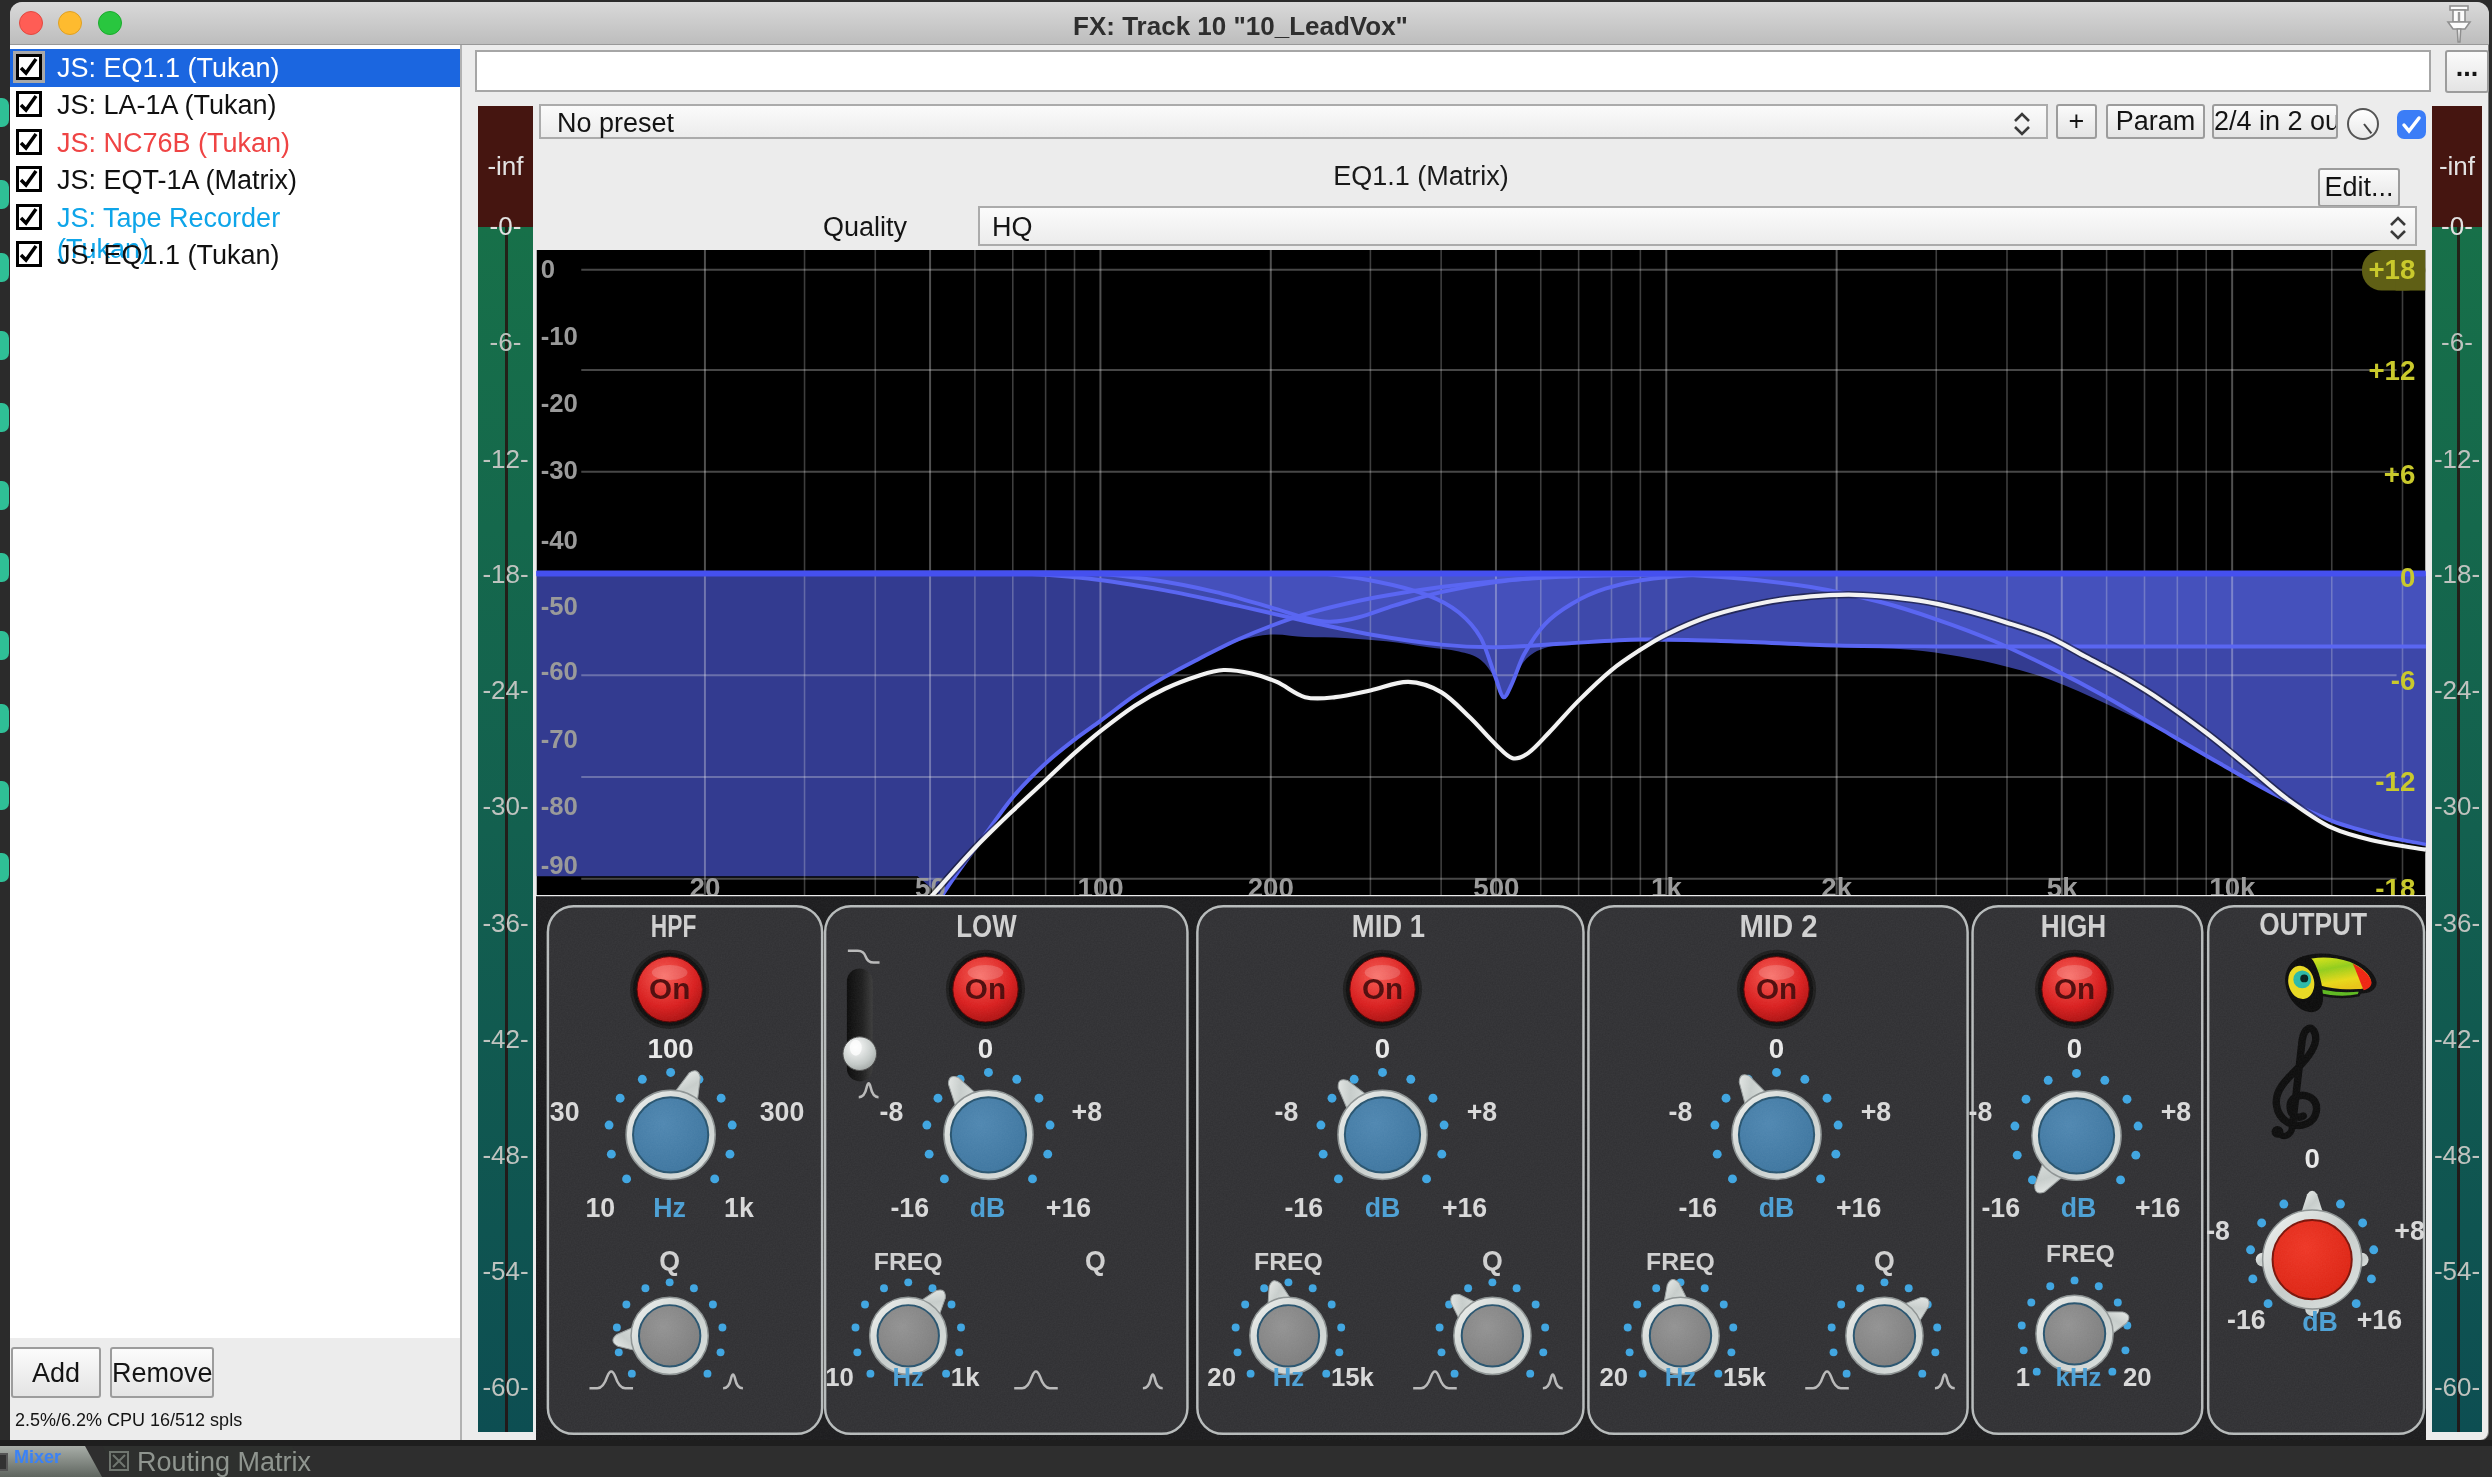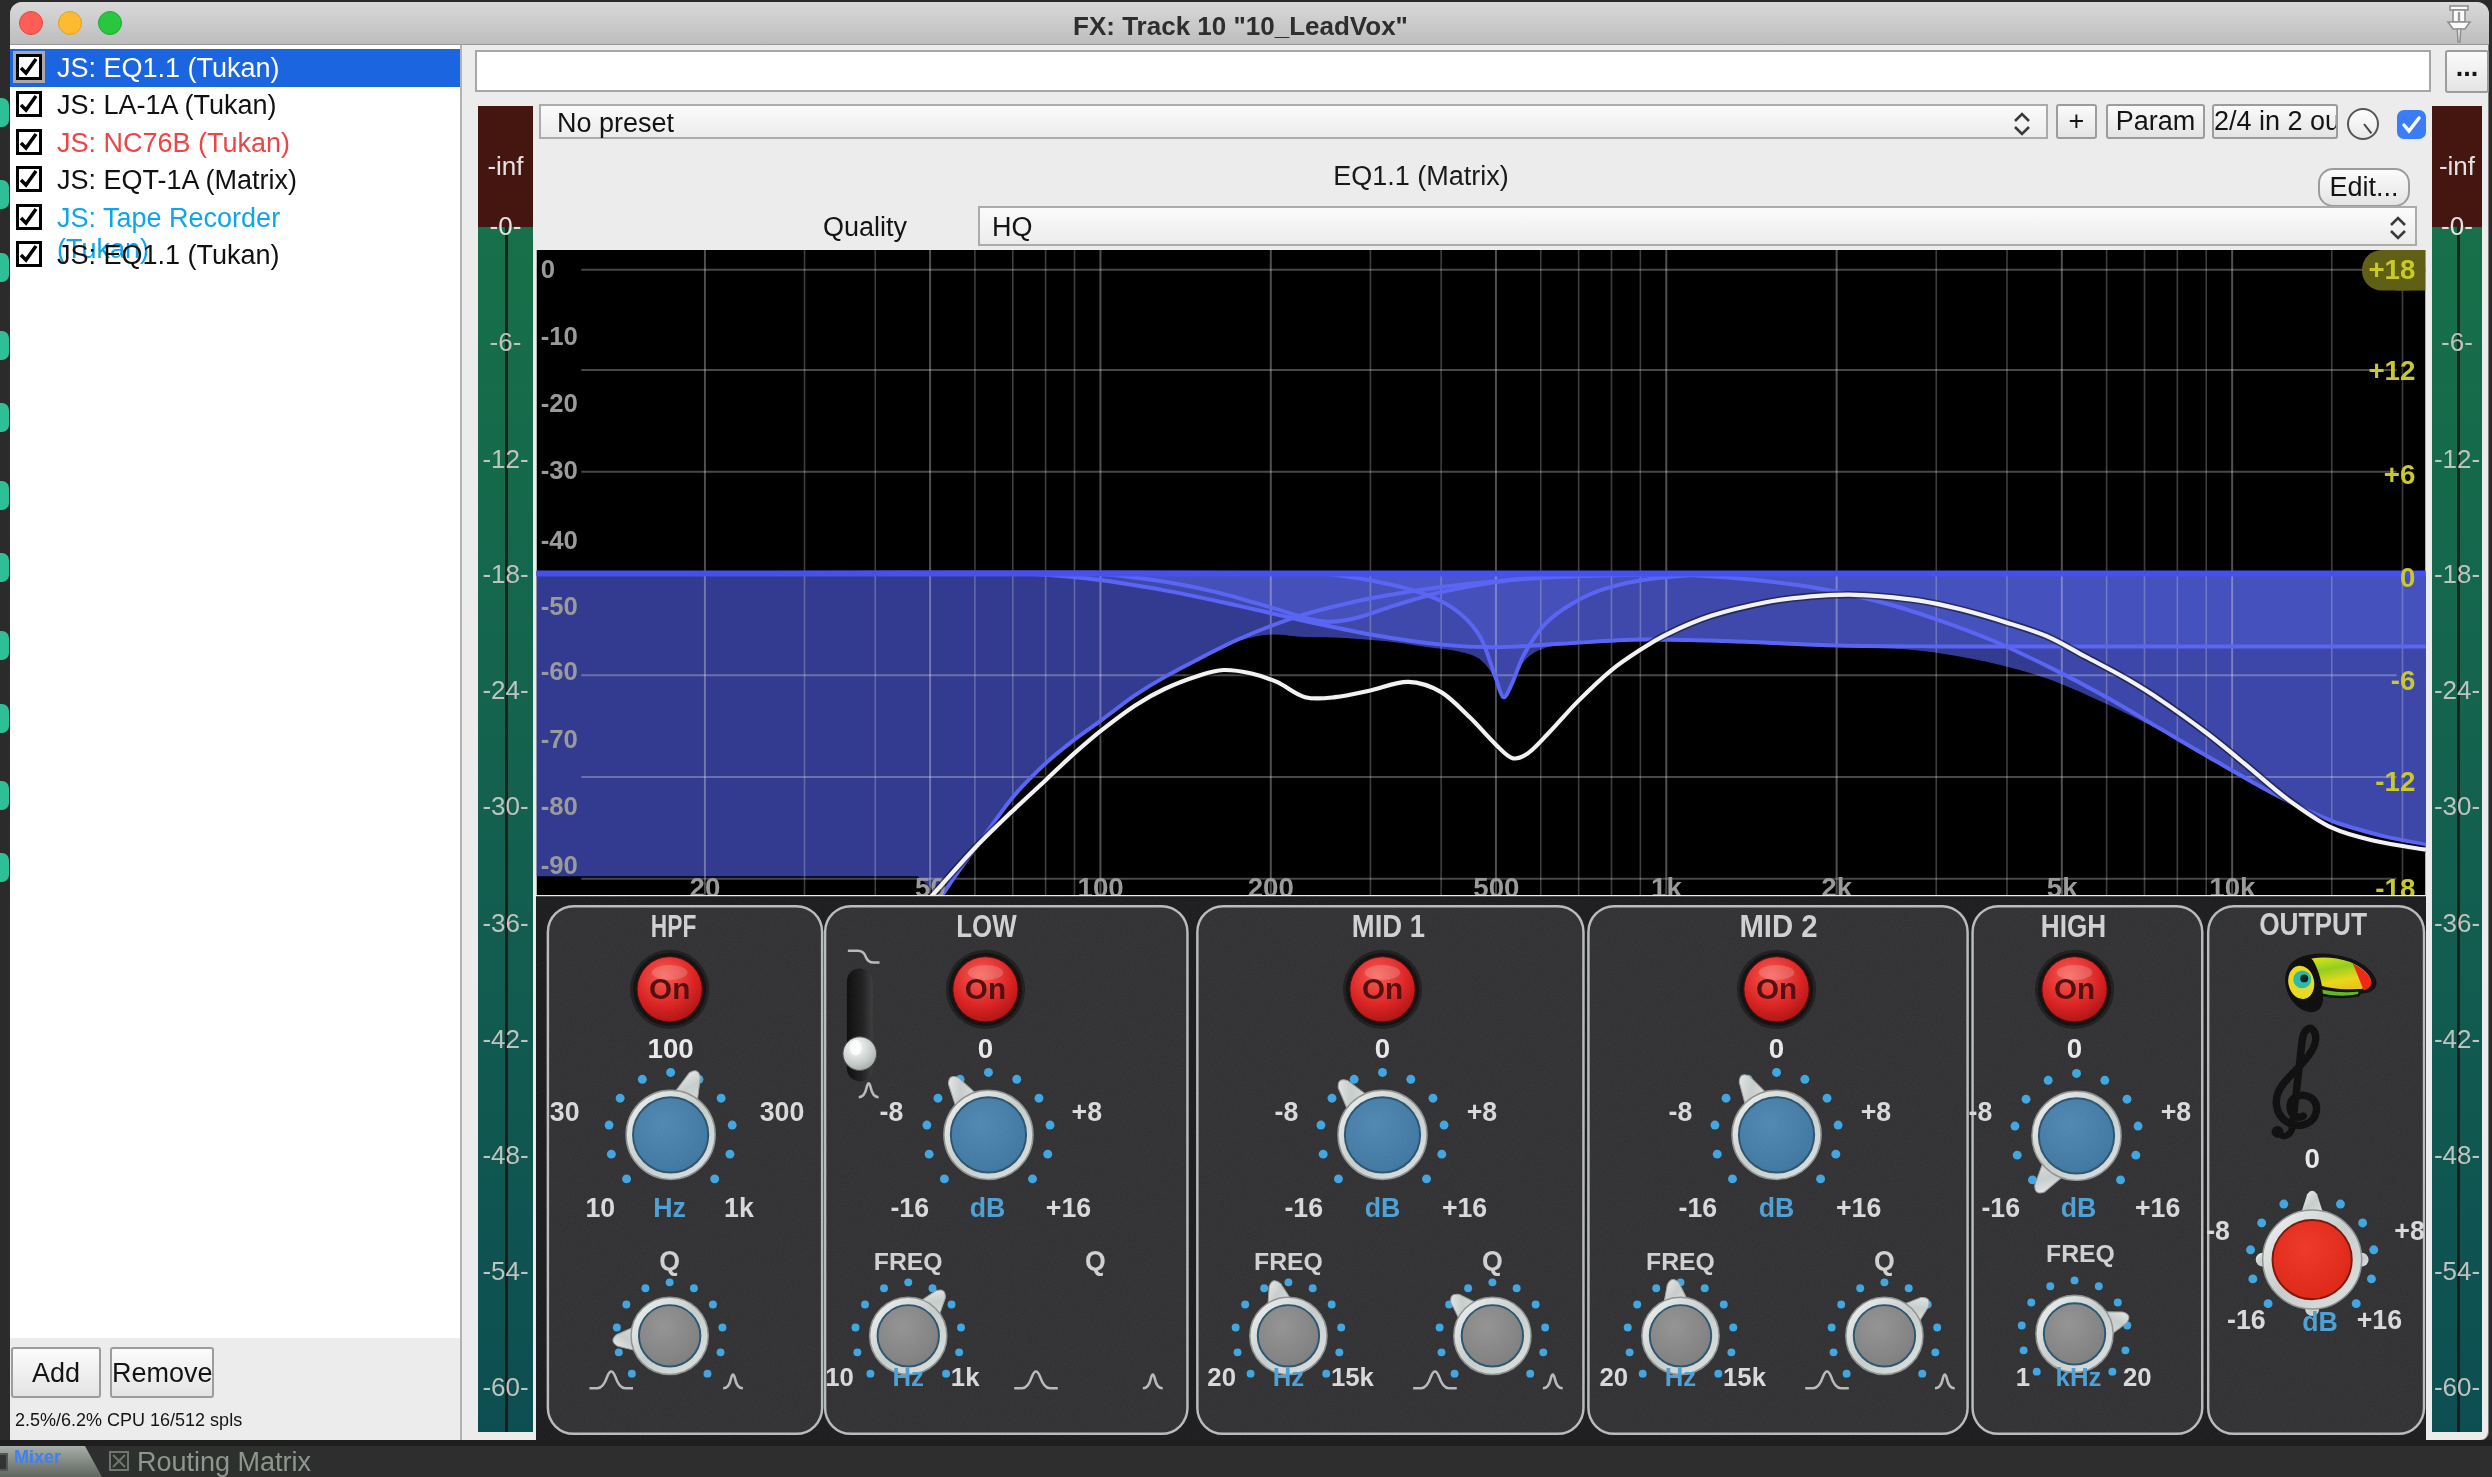--- a/index.html
+++ b/index.html
@@ -102,21 +102,21 @@
 <div class="abs btn" style="left:2106px;top:104px;width:99px;height:35px;line-height:31px;">Param</div>
 <div class="abs btn" style="left:2212px;top:104px;width:126px;height:35px;line-height:31px;overflow:hidden;white-space:nowrap">2/4 in 2 out</div>
 <div class="abs" style="left:2347px;top:108px;width:32px;height:32px;border-radius:50%;border:2px solid #555;background:linear-gradient(#fff,#e8e8e8)">
 <div class="abs" style="left:14px;top:14px;width:2px;height:12px;background:#444;transform:rotate(-38deg);transform-origin:top center"></div>
   </div>
 <div class="abs" style="left:2397px;top:110px;width:29px;height:29px;border-radius:7px;background:#3b7df7">
 <svg width="29" height="29" viewBox="0 0 29 29">
       <path d="M7,15 L12,21 L22,8" stroke="#fff" stroke-width="3.5" fill="none" stroke-linecap="round"></path>
     </svg></div>
 <div class="abs" style="left:1421px;top:161px;transform:translateX(-50%);font-size:27px;color:#1a1a1a">EQ1.1 (Matrix)</div>
-<div class="abs btn" style="left:2318px;top:168px;width:92px;height:39px;line-height:35px;border-radius:15px;">Edit...</div>
+<div class="abs btn" style="left:2318px;top:168px;width:82px;height:39px;line-height:35px;">Edit...</div>
 <div class="abs" style="left:766px;top:212px;width:198px;text-align:center;font-size:27px;color:#141414">Quality</div>
 <div class="abs dd" style="left:978px;top:206px;width:1439px;height:40px;">
 <div class="abs" style="left:12px;top:4px">HQ</div>
 <svg class="abs" style="left:1404px;top:6px" width="28" height="28" viewBox="0 0 28 28">
       <path d="M7,11 L14,4 L21,11 M7,17 L14,24 L21,17" stroke="#3a3a3a" stroke-width="2.6" fill="none"></path>
     </svg>
 </div>
 
 <div class="abs" style="left:478px;top:106px;width:55px;height:121px;background:#451510"></div>
 <div class="abs" style="left:478px;top:227px;width:55px;height:1205px;background:linear-gradient(#177049,#13604f,#0d4e52)"></div>

